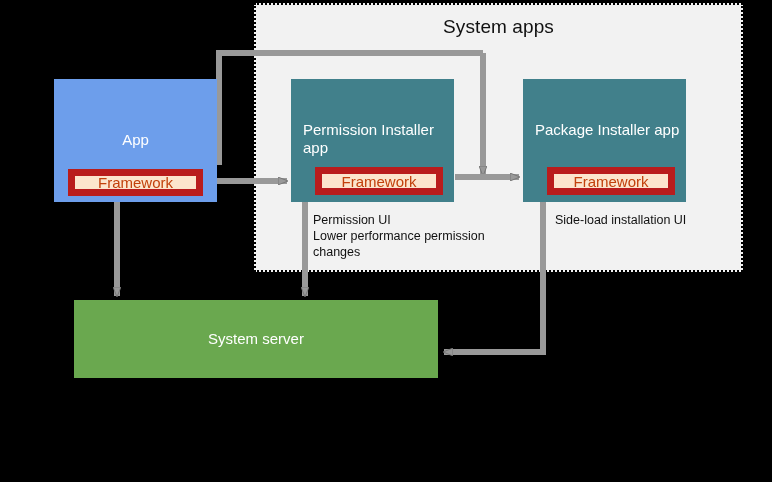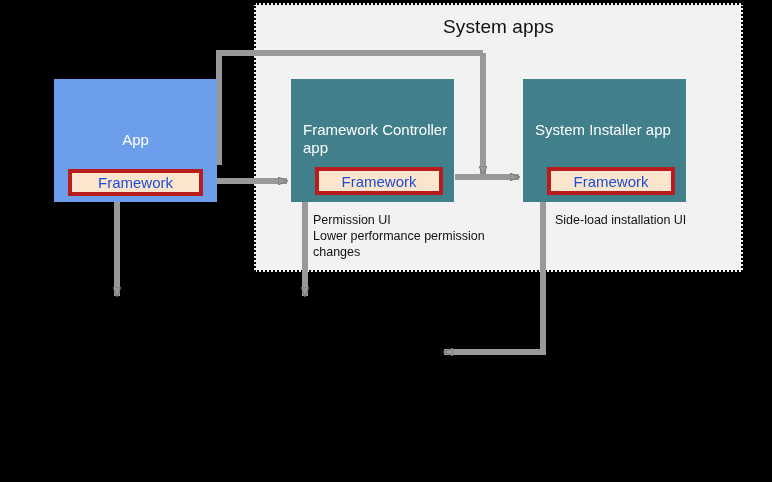--- a/index.html
+++ b/index.html
@@ -97,24 +97,24 @@
   }
   .box-sysserver .box-label {
     left: 0;
     top: 30px;
     width: 100%;
     text-align: center;
   }
   .framework {
     position: absolute;
     background: #fce5cd;
-    border: 4px solid #b91c1c;
+    border: 7px solid #b91c1c;
     box-sizing: border-box;
     font-size: 15px;
-    color: #1d4ed8;
+    color: #c2410c;
     display: flex;
     align-items: center;
     justify-content: center;
   }
   .box-app .framework {
     left: 14px;
     top: 90px;
     width: 135px;
     height: 27px;
   }
@@ -170,27 +170,30 @@
       <path d="M305,202 L305,296" marker-end="url(#arrowgray)"></path>
     </g>
   </svg>
 
   <div class="box box-app">
     <div class="box-label">App</div>
     <div class="framework">Framework</div>
   </div>
 
   <div class="box box-permctrl">
-    <div class="box-label">Framework Controller app</div>
+    <div class="box-label">Permission Installer app</div>
     <div class="framework">Framework</div>
   </div>
 
   <div class="box box-pkginstaller">
-    <div class="box-label">System Installer app</div>
+    <div class="box-label">Package Installer app</div>
     <div class="framework">Framework</div>
   </div>
 
   <div class="caption caption-pkg">Side-load installation UI</div>
   <div class="caption caption-perm">Permission UI
 Lower performance permission changes</div>
 
+  <div class="box box-sysserver">
+    <div class="box-label">System server</div>
+  </div>
 
 </div>
 
 </body></html>

